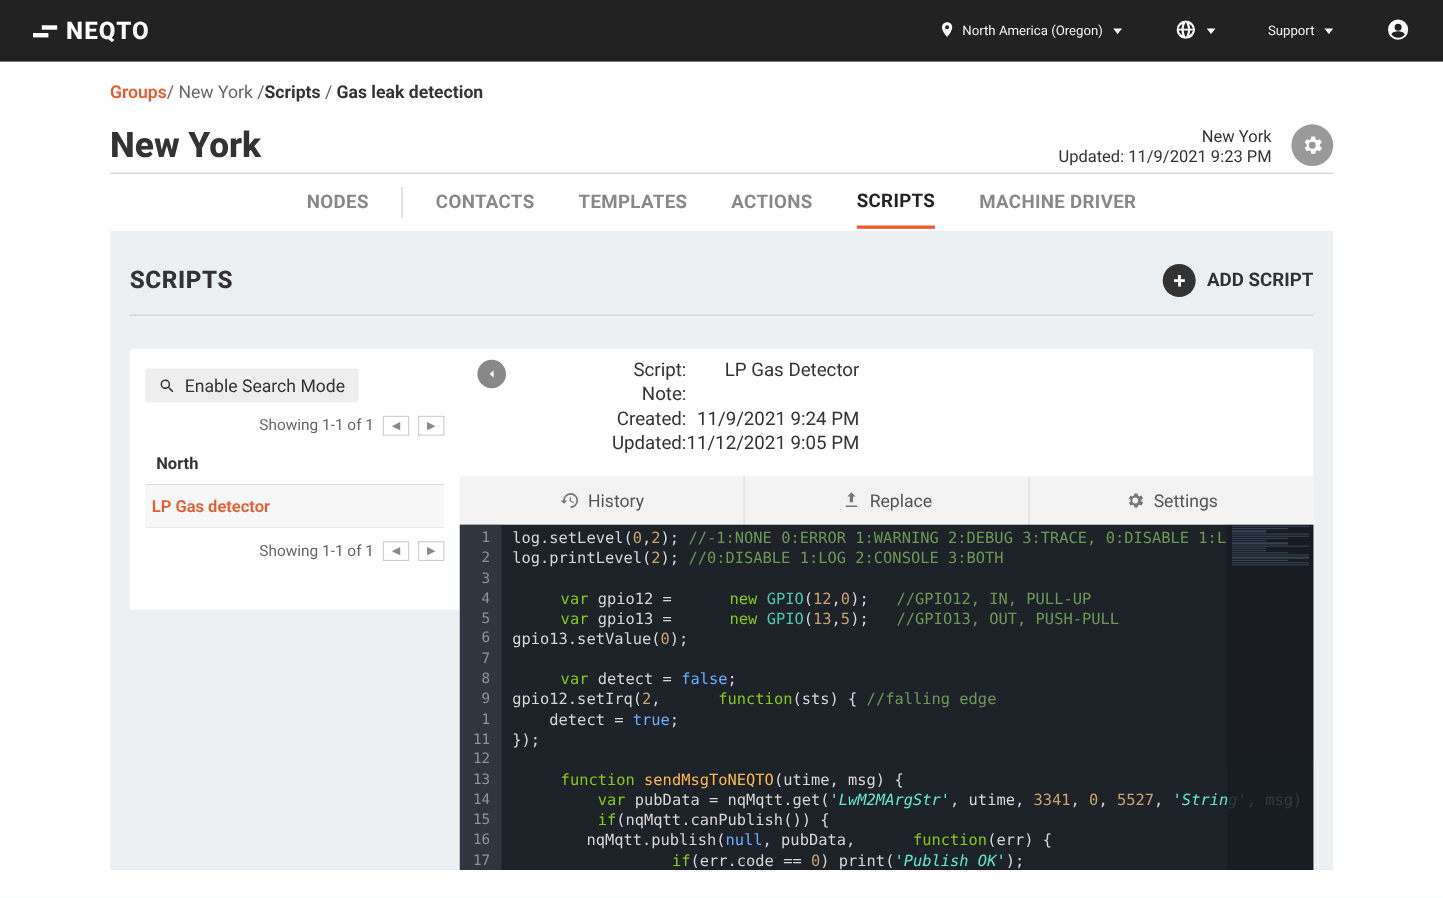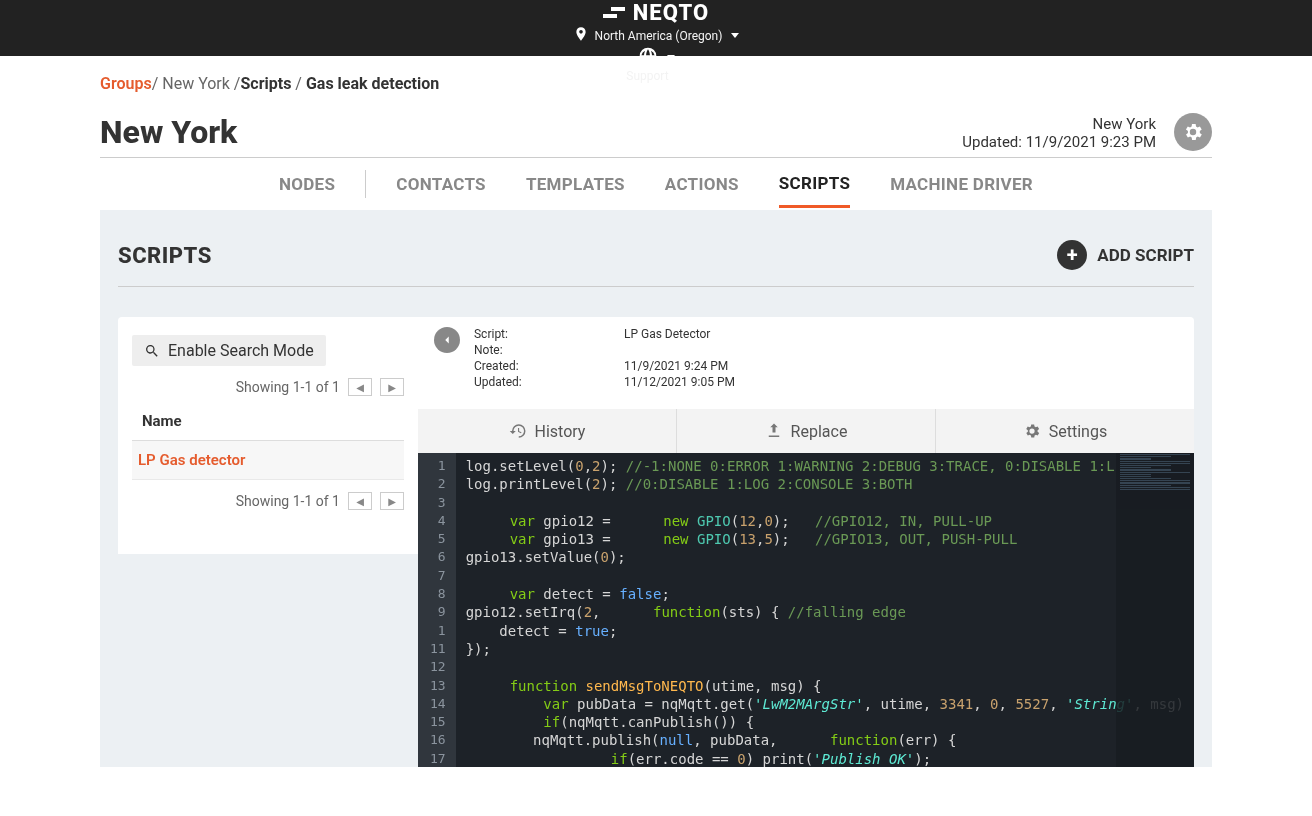--- a/index.html
+++ b/index.html
@@ -1,18 +1,18 @@
 <!DOCTYPE html>
 <html><head>
 <meta charset="utf-8">
 <style>
   * { margin: 0; padding: 0; box-sizing: border-box; }
   body { font-family: -apple-system, BlinkMacSystemFont, "Segoe UI", Roboto, Arial, sans-serif; background: #fff; color: #333; }
 
-  .topbar { background: #222; height: 56px; display: flex; align-items: center; padding: 0 30px; color: #fff; flex-direction: column; }
+  .topbar { background: #222; height: 56px; display: flex; align-items: center; padding: 0 30px; color: #fff; }
   .logo { font-size: 22px; font-weight: 800; letter-spacing: 1px; display: flex; align-items: center; gap: 8px; }
   .logo-icon { width: 22px; height: 20px; display: inline-flex; flex-direction: column; gap: 3px; justify-content: center; }
   .logo-icon span { display:block; background:#fff; height:4px; }
   .logo-icon span:first-child { width: 14px; align-self: flex-end;}
   .logo-icon span:last-child { width: 14px; align-self: flex-start;}
   .topbar-spacer { flex: 1; }
   .topbar-item { display: flex; align-items: center; gap: 6px; margin: 0 24px; font-size: 12px; cursor: pointer; color:#f3f3f3;}
   .caret { width:0; height:0; border-left:4px solid transparent; border-right:4px solid transparent; border-top:5px solid #fff; margin-left:3px;}
   .pin-icon svg, .globe-icon svg, .user-icon svg { fill: #fff; }
 
@@ -45,21 +45,21 @@
   .search-chip svg { width:16px; height:16px; fill:#333;}
   .pager { display:flex; align-items:center; justify-content:flex-end; gap:8px; margin-top:12px; font-size:14px; color:#666;}
   .pager .btn { border:1px solid #ccc; width:24px; height:18px; display:flex; align-items:center; justify-content:center; font-size:10px; cursor:pointer; color:#888; background:#fff;}
   .list-header { font-weight:700; padding:10px 10px; border-bottom:1px solid #ddd; margin-top:6px; font-size:15px;}
   .list-item { padding:10px 6px; background:#f7f7f7; color:#e55c2e; font-weight:600; font-size:15px; cursor:pointer; border-bottom:1px solid #e9e9e9;}
 
   .right-panel { flex:1; background:#fff; padding:10px 0 0 0; border-radius:0 4px 0 0;}
   .detail-head { display:flex; gap:14px; padding:0 16px;}
   .back-circle { width:26px; height:26px; background:#888; border-radius:50%; display:flex; align-items:center; justify-content:center; cursor:pointer; flex-shrink:0;}
   .back-circle svg{fill:#fff; width:14px; height:14px;}
-  .kv { display:grid; grid-template-columns: 150px 1fr; row-gap:2px; font-size:12px;}
+  .kv { display:grid; grid-template-columns: 150px 1fr; row-gap:2px; font-size:17px;text-align:right;}
   .kv .k { color:#333;}
   .kv .v { color:#333;}
 
   .toolbar { display:flex; margin-top:20px; background:#f3f3f3; height:44px;}
   .toolbar .tbtn { flex:1; display:flex; align-items:center; justify-content:center; gap:8px; font-size:16px; color:#555; border-right:1px solid #ddd; cursor:pointer;}
   .toolbar .tbtn:last-child{border-right:none;}
   .toolbar svg{width:18px;height:18px;fill:#777;}
 
   .code-area { position:relative; background:#1d2228; color:#ddd; font-family: Menlo, Consolas, monospace; font-size:14px; line-height:1.35; height:314px; overflow:hidden;}
   .code-lines { display:flex;}
@@ -168,21 +168,21 @@
           <svg viewBox="0 0 24 24">
               <path d="M15.5 14h-.8l-.3-.3a6.5 6.5 0 10-.7.7l.3.3v.8l5 5 1.5-1.5-5-5zM9.5 14a4.5 4.5 0 110-9 4.5 4.5 0 010 9z"></path>
             </svg>
           <span>Enable Search Mode</span>
         </div>
         <div class="pager">
           <span>Showing 1-1 of 1</span>
           <span class="btn">◀</span>
           <span class="btn">▶</span>
         </div>
-        <div class="list-header">Name</div>
+        <div class="list-header">North</div>
         <div class="list-item">LP Gas detector</div>
         <div class="pager">
           <span>Showing 1-1 of 1</span>
           <span class="btn">◀</span>
           <span class="btn">▶</span>
         </div>
       </div>
 
       <div class="right-panel">
         <div class="detail-head">

